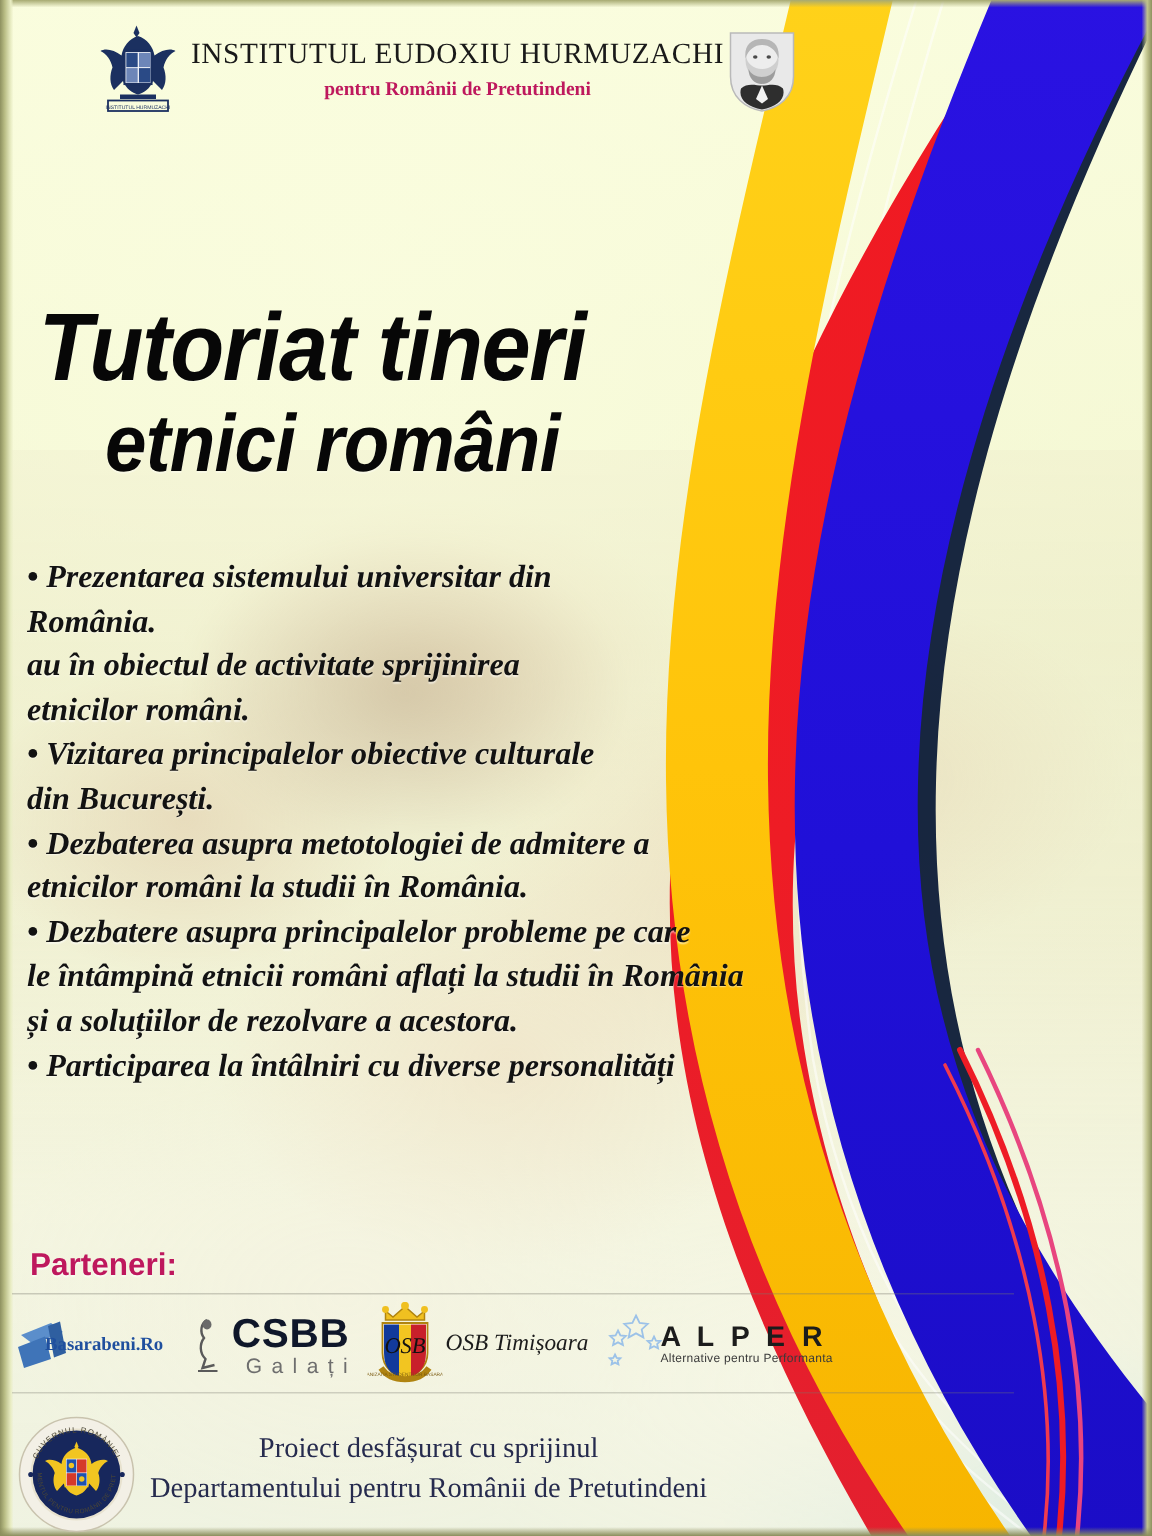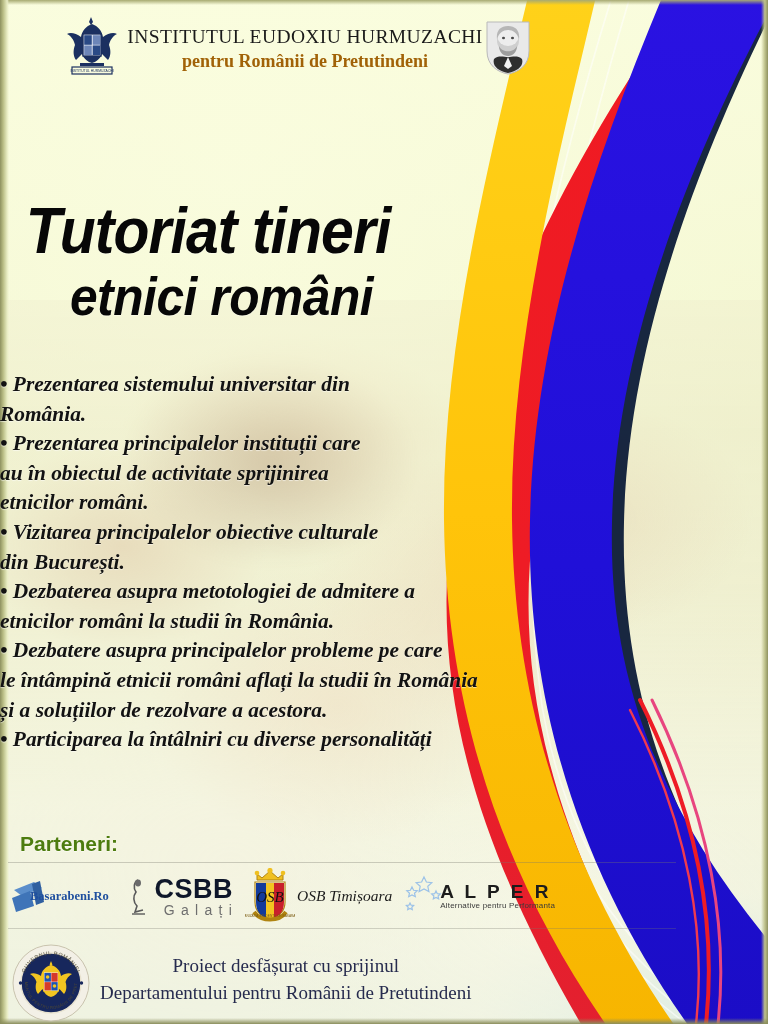--- a/index.html
+++ b/index.html
@@ -44,44 +44,44 @@
 
   
   .ribbons{position:absolute;inset:0;}
 
   
   .header{position:absolute;left:0;top:8px;width:560px;height:70px;}
   .crest{position:absolute;left:64px;top:6px;width:56px;height:62px;}
   .inst-name{position:absolute;left:125px;top:18px;width:360px;text-align:center;
     font-family:"Liberation Serif",serif;font-size:19.5px;letter-spacing:.4px;color:#1a1a1a;white-space:nowrap;}
   .inst-sub{position:absolute;left:125px;top:43px;width:360px;text-align:center;
-    font-family:"Liberation Serif",serif;font-weight:bold;font-size:18px;color:#a16207;white-space:nowrap;}
+    font-family:"Liberation Serif",serif;font-weight:bold;font-size:13px;color:#be185d;white-space:nowrap;}
   .portrait{position:absolute;left:484px;top:11px;width:48px;height:56px;}
 
   
   .title{position:absolute;left:0;top:196px;width:560px;}
   .title-l1{font-family:"Liberation Sans",sans-serif;font-weight:bold;font-style:italic;
     font-size:64px;line-height:70px;letter-spacing:-1px;color:#070707;
     padding-left:28px;transform:scaleX(.92);transform-origin:left center;white-space:nowrap;
     text-shadow:0 1px 0 rgba(255,255,255,.35);}
   .title-l2{font-family:"Liberation Sans",sans-serif;font-weight:bold;font-style:italic;
     font-size:54px;line-height:60px;letter-spacing:-.5px;color:#070707;
     padding-left:76px;transform:scaleX(.92);transform-origin:left center;white-space:nowrap;
     text-shadow:0 1px 0 rgba(255,255,255,.35);}
 
   
   .bullets{position:absolute;left:0;top:370px;width:640px;}
   .bline{font-family:"Liberation Serif",serif;font-style:italic;font-weight:bold;
     font-size:21.4px;line-height:29.6px;color:#121212;white-space:nowrap;
     text-shadow:0 1px 1px rgba(255,255,255,.55);}
-  .bline.i0{}
+  .bline.i0{padding-left:18px;}
 
   
   .part-label{position:absolute;left:20px;top:832px;
-    font-family:"Liberation Sans",sans-serif;font-weight:bold;font-size:21px;color:#4d7c0f;
+    font-family:"Liberation Sans",sans-serif;font-weight:bold;font-size:21px;color:#be185d;
     text-shadow:0 1px 1px rgba(255,255,255,.6);}
   .part-rule{position:absolute;left:8px;top:862px;width:668px;height:1px;background:rgba(120,120,110,.35);}
   .part-rule2{position:absolute;left:8px;top:928px;width:668px;height:1px;background:rgba(120,120,110,.30);}
   .partners{position:absolute;left:8px;top:866px;width:600px;height:60px;display:flex;align-items:center;}
   .p-item{display:flex;align-items:center;height:60px;}
   .p-txt{font-family:"Liberation Serif",serif;font-style:italic;font-size:15.5px;color:#1b1b1b;white-space:nowrap;}
 
   
   .seal{position:absolute;left:12px;top:944px;width:78px;height:78px;}
   .foot-txt{position:absolute;left:100px;top:952px;
@@ -181,21 +181,20 @@
   </div>
 
   <div class="title">
     <div class="title-l1">Tutoriat  tineri</div>
     <div class="title-l2">etnici români</div>
   </div>
 
   <div class="bullets">
     <div class="bline i0">• Prezentarea sistemului universitar din</div>
     <div class="bline i0">România.</div>
-    <div class="bline i0">• Prezentarea principalelor instituții care</div>
     <div class="bline i0"> au în obiectul de activitate sprijinirea</div>
     <div class="bline i0">etnicilor români.</div>
     <div class="bline i0">• Vizitarea principalelor obiective culturale</div>
     <div class="bline i0">din București.</div>
     <div class="bline i0">• Dezbaterea asupra metotologiei de admitere a</div>
     <div class="bline i0">etnicilor români la studii în România.</div>
     <div class="bline i0">• Dezbatere asupra principalelor probleme pe care</div>
     <div class="bline i0">le întâmpină etnicii români aflați la studii în România</div>
     <div class="bline i0"> și a soluțiilor de rezolvare a acestora.</div>
     <div class="bline i0">• Participarea la întâlniri cu diverse personalități</div>

